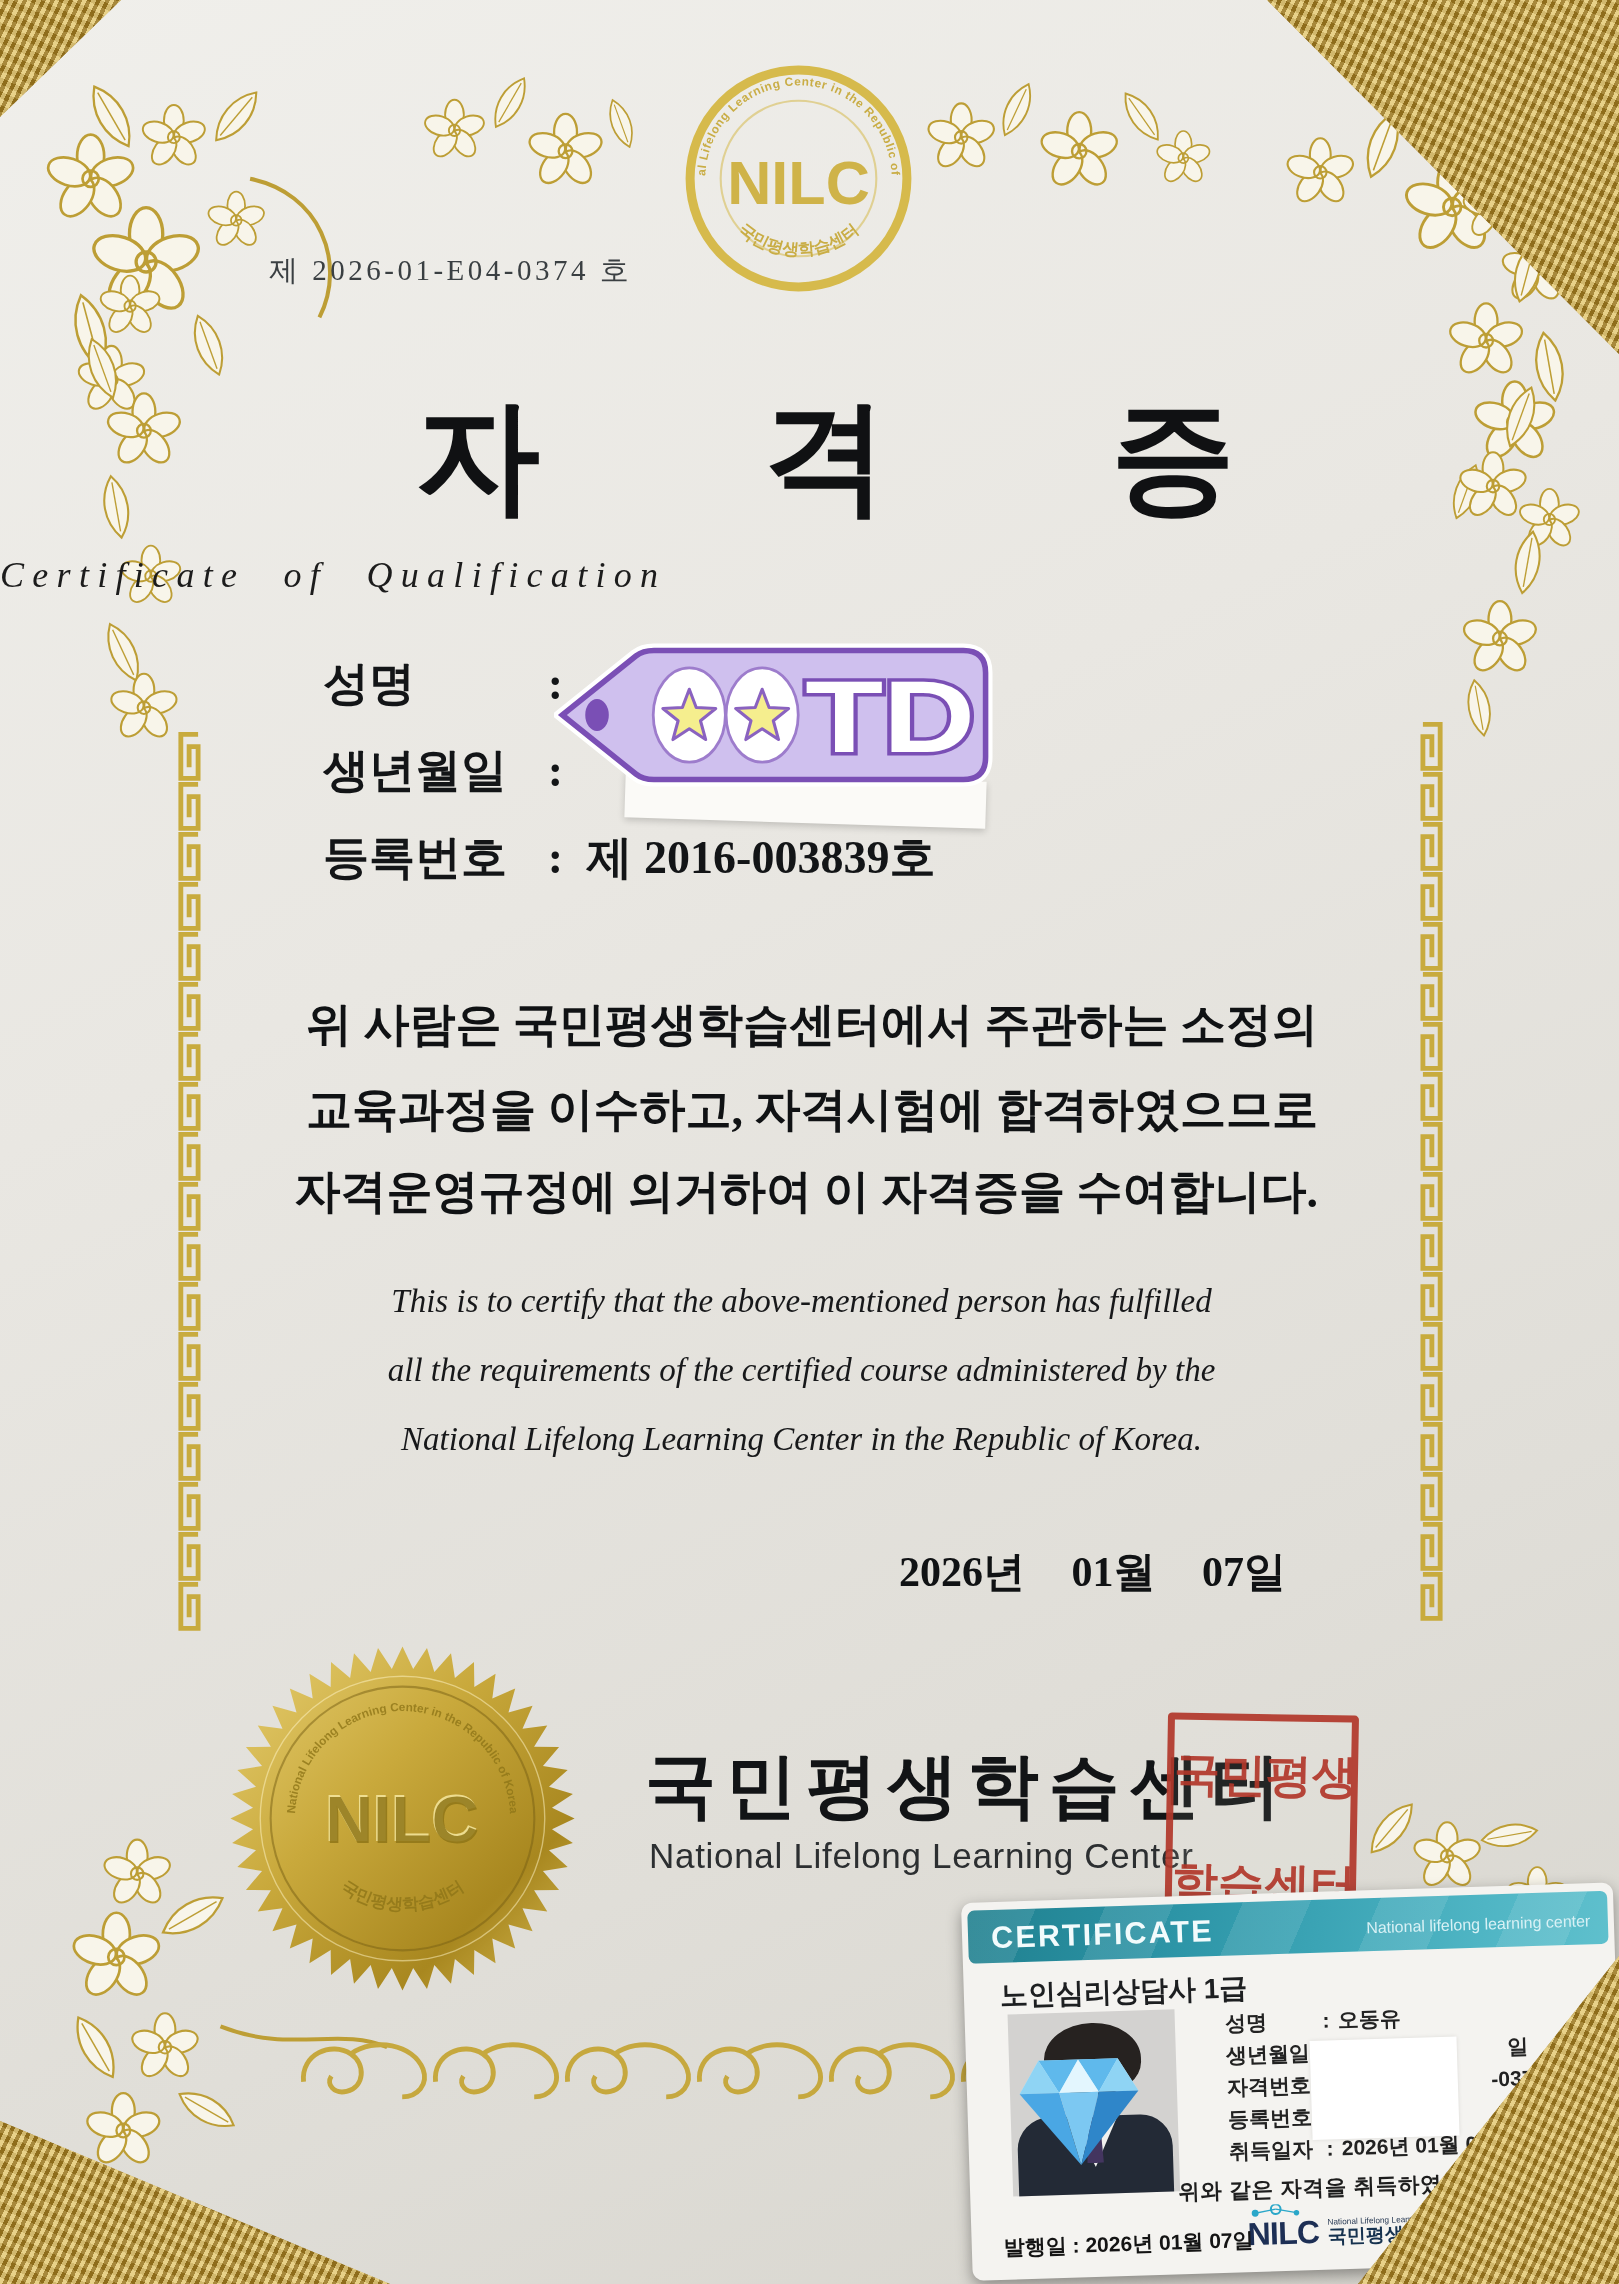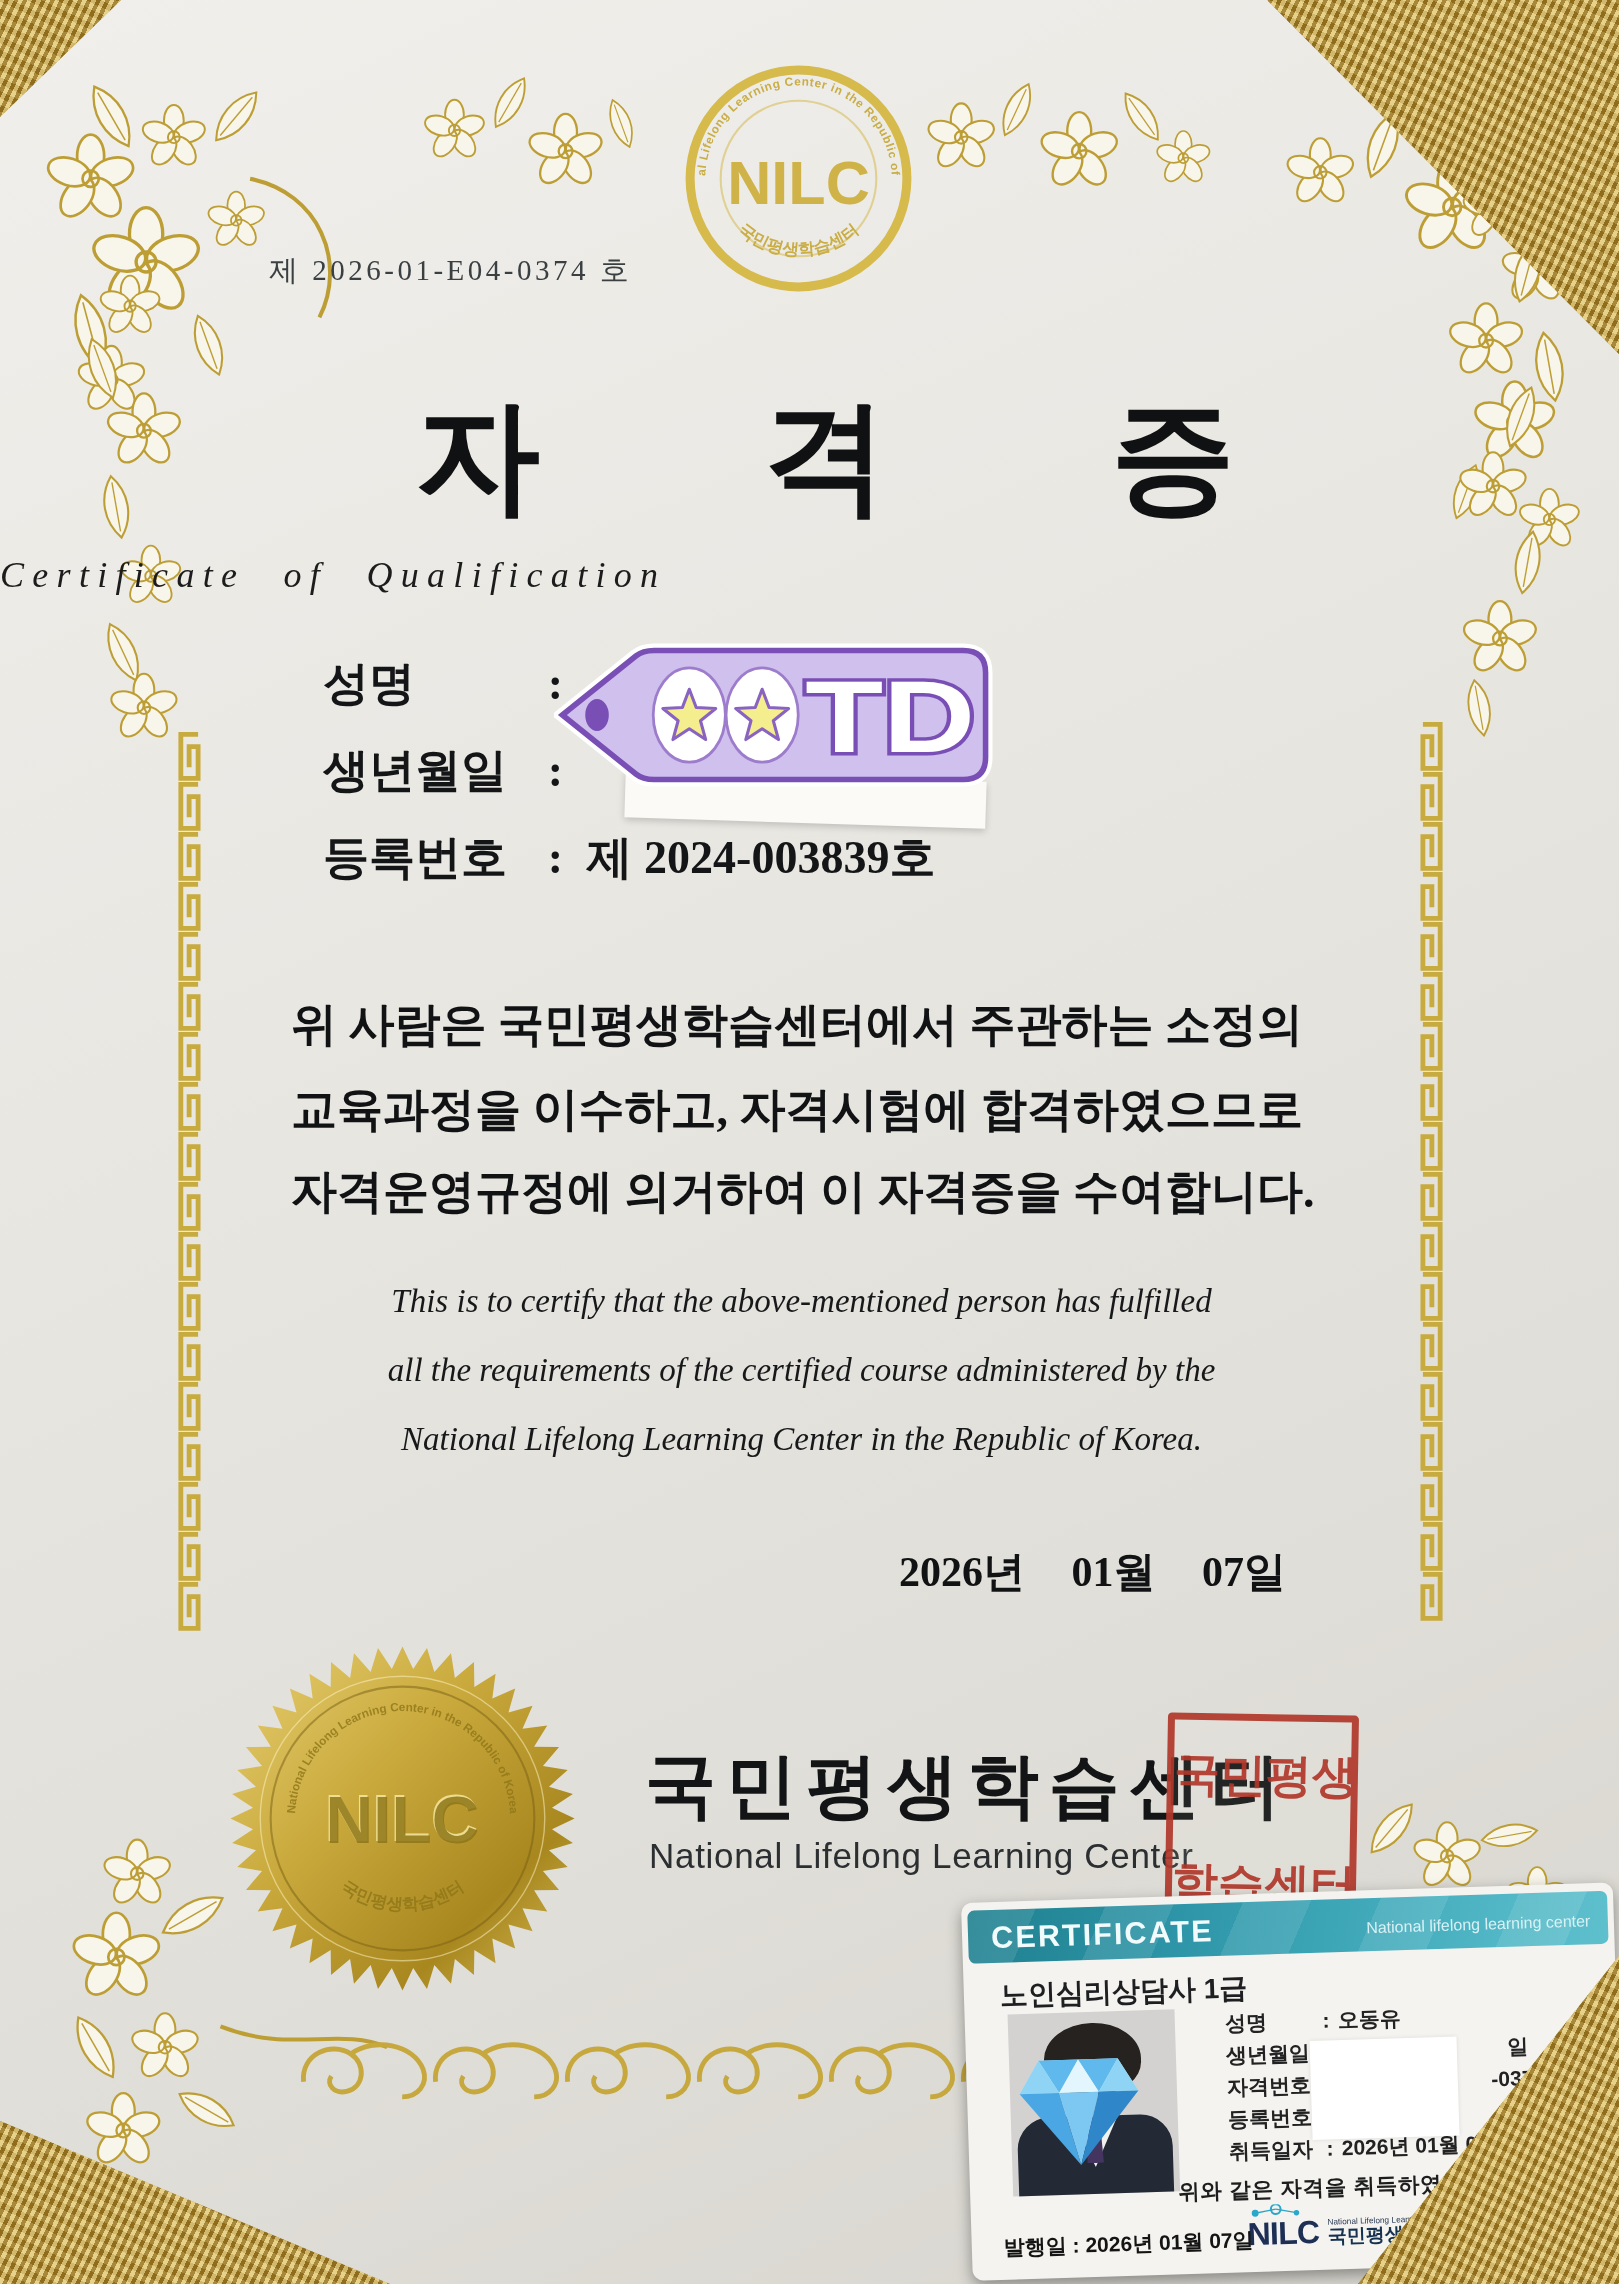--- a/index.html
+++ b/index.html
@@ -15,21 +15,21 @@
   .foil{z-index:2;}
   .foil path,.foil ellipse,.foil circle{vector-effect:non-scaling-stroke;}
   .txt{z-index:5;white-space:nowrap;color:#16181a;}
   .cert-no{font-size:29px;letter-spacing:3.5px;color:#3a3f42;font-weight:400;}
   .title{display:flex;justify-content:space-between;font-size:124px;font-weight:900;color:#101113;}
   .subtitle{left:0;right:0;text-align:left;font-style:italic;font-size:36px;letter-spacing:8.3px;word-spacing:21px;color:#1c1c1c;}
   .frow{white-space:nowrap;font-size:46px;font-weight:700;line-height:56px;margin-bottom:31px;color:#131517;}
   .flabel{display:inline-block;width:208px;text-align:justify;text-align-last:justify;}
   .fcolon{margin-left:16.7px;}
   .fval{margin-left:23.6px;}
-  .bodyline{left:291px;width:1027px;text-align:left;font-size:46px;font-weight:600;line-height:85px;color:#101214;}
+  .bodyline{left:291px;width:1027px;text-align:right;font-size:46px;font-weight:600;line-height:85px;color:#101214;}
   .engline{left:229px;width:1145px;text-align:center;font-style:italic;font-size:33px;line-height:69px;color:#17181a;}
   .dateline{left:763px;width:659px;text-align:center;font-size:42px;font-weight:600;word-spacing:36px;color:#101214;}
   .orgkr{font-size:71px;font-weight:700;letter-spacing:9.7px;color:#121416;}
   .orgen{font-family:"Liberation Sans","DejaVu Sans",sans-serif;font-size:35px;letter-spacing:0.7px;color:#2c2f31;}
   .stamp{z-index:6;width:177px;height:219px;border:7.6px solid #b2382b;border-radius:4.2px;
          display:grid;grid-template-columns:repeat(4,1fr);grid-auto-rows:1fr;align-items:center;justify-items:center;
          opacity:.92;transform:rotate(1deg);background:rgba(255,250,245,.08);}
   .stamp span{font-size:46px;font-weight:900;color:#b2382b;line-height:1;}
   .slip{z-index:9;background:#fbfaf7;box-shadow:0 2.8px 7px rgba(0,0,0,.18);transform:rotate(1.8deg);}
   .sticker{z-index:10;}
@@ -343,21 +343,21 @@
   <div class="abs txt subtitle" style="top:554px">Certificate of Qualification</div>
 
   <div class="abs txt" style="left:323px;top:656px">
     <div class="frow">
       <span class="flabel">성명</span><span class="fcolon">:</span><span class="fval"></span>
     </div>
     <div class="frow">
       <span class="flabel">생년월일</span><span class="fcolon">:</span><span class="fval"></span>
     </div>
     <div class="frow">
-      <span class="flabel">등록번호</span><span class="fcolon">:</span><span class="fval">제 2024-003839호</span>
+      <span class="flabel">등록번호</span><span class="fcolon">:</span><span class="fval">제 2016-003839호</span>
     </div>
   </div>
 
   <div class="abs slip" style="left:625px;top:776px;width:361px;height:47px"></div>
 
   <svg class="abs sticker" style="left:554px;top:628px" width="451" height="174" viewBox="0 0 650 250">
     <path d="M12,125 L118,40 Q128,32 144,32 H590 Q622,32 622,64 V186 Q622,218 590,218 H144 Q128,218 118,210 L12,125 Z" fill="#cfc0ee" stroke="#ffffff" stroke-width="20"></path>
     <path d="M12,125 L118,40 Q128,32 144,32 H590 Q622,32 622,64 V186 Q622,218 590,218 H144 Q128,218 118,210 L12,125 Z" fill="#cfc0ee" stroke="#7a4fb5" stroke-width="8"></path>
     <ellipse cx="62" cy="125" rx="17" ry="23" fill="#7a4fb5"></ellipse>
     <ellipse cx="195" cy="125" rx="52" ry="68" fill="#ffffff" stroke="#9d7ccc" stroke-width="4"></ellipse>

